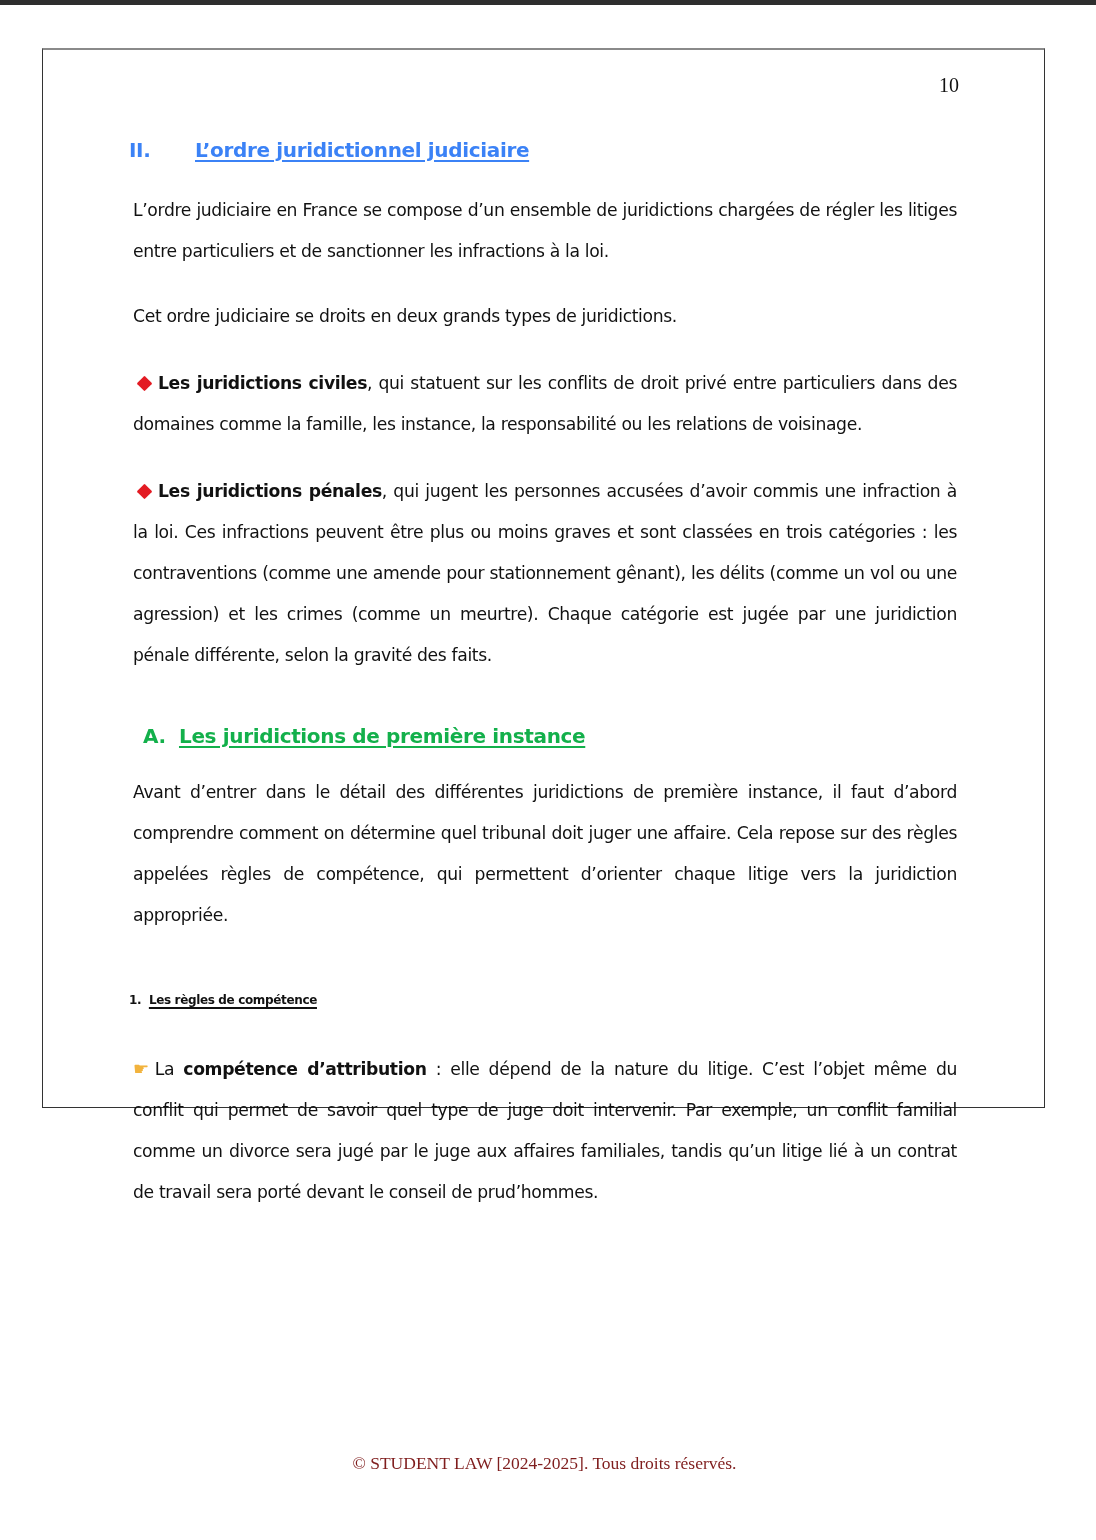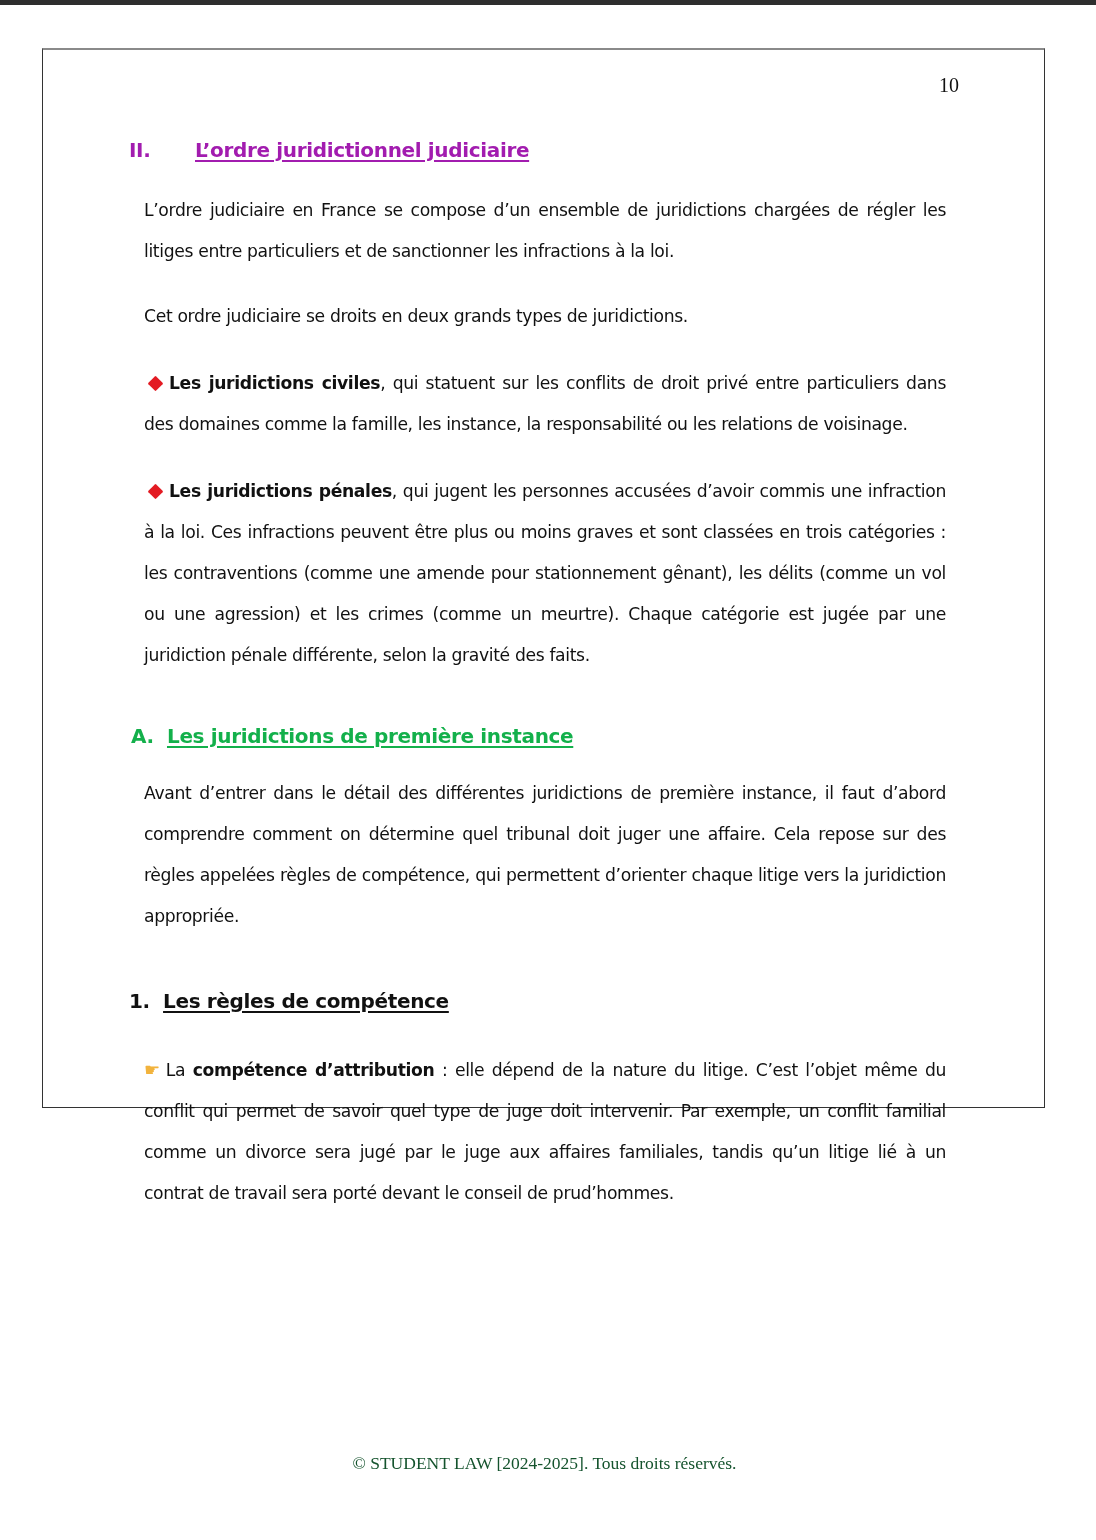--- a/index.html
+++ b/index.html
@@ -1,31 +1,31 @@
 <!DOCTYPE html>
 <html><head>
 <meta charset="utf-8">
 <style>
   html, body { margin: 0; padding: 0; background: #ffffff; }
   body { width: 1096px; height: 1540px; position: relative; overflow: hidden; font-family: "Liberation Sans", sans-serif; }
   .topbar { position: absolute; left: 0; top: 0; width: 1096px; height: 5px; background: #2e2e2e; }
   .page { position: absolute; left: 42px; top: 48px; width: 1003px; height: 1060px; border: 1px solid #333; box-sizing: border-box; border-top: 2px solid #8a8a8a; }
   .pnum { position: absolute; right: 85px; top: 24px; font-family: "Liberation Serif", serif; font-size: 20px; color: #111; }
   .content { position: absolute; left: 86px; top: 88px; width: 832px; font-family: "DejaVu Sans", sans-serif; font-size: 17.2px; color: #111; letter-spacing: -0.35px; }
-  .h-red { color: #a21caf; font-weight: bold; font-size: 20px; display: flex; margin: 0; height: 30px; }
+  .h-red { color: #3b82f6; font-weight: bold; font-size: 20px; display: flex; margin: 0; height: 30px; }
   .h-red .num { width: 66px; }
   .h-red .t { text-decoration: underline; text-decoration-thickness: 2px; text-underline-offset: 3px; text-align: center; }
-  p { margin: 15px; line-height: 41px; }
+  p { margin: 4px; line-height: 41px; }
   .just { text-align: justify; }
-  .h-green { color: #13b04b; font-weight: bold; font-size: 20px; margin: 2px; line-height: 44px; }
+  .h-green { color: #13b04b; font-weight: bold; font-size: 20px; margin: 14px; line-height: 44px; }
   .h-green .t, .h-black .t { text-decoration: underline; text-decoration-thickness: 2px; text-underline-offset: 3px; }
-  .h-black { color: #111; font-weight: bold; font-size: 20px; margin: 0; line-height: 44px; }
+  .h-black { color: #111; font-weight: bold; font-size: 12px; margin: 0; line-height: 44px; }
   .diamond { display: inline-block; width: 11px; height: 11px; background: #e31b23; transform: rotate(45deg); margin: 0 8px 2px 6px; vertical-align: middle; border-radius: 1px; }
   .hand { display: inline-block; color: #f2b33d; font-size: 18px; margin-right: 6px; }
-  .footer { position: absolute; left: 0; width: 1003px; top: 1403px; text-align: center; font-family: "Liberation Serif", serif; font-size: 17.5px; color: #14532d; }
+  .footer { position: absolute; left: 0; width: 1003px; top: 1403px; text-align: center; font-family: "Liberation Serif", serif; font-size: 17.5px; color: #7f1d1d; }
 </style>
 </head>
 <body>
 
 <div class="topbar"></div>
 
 <div class="page">
   <div class="pnum">10</div>
 
   <div class="content">

